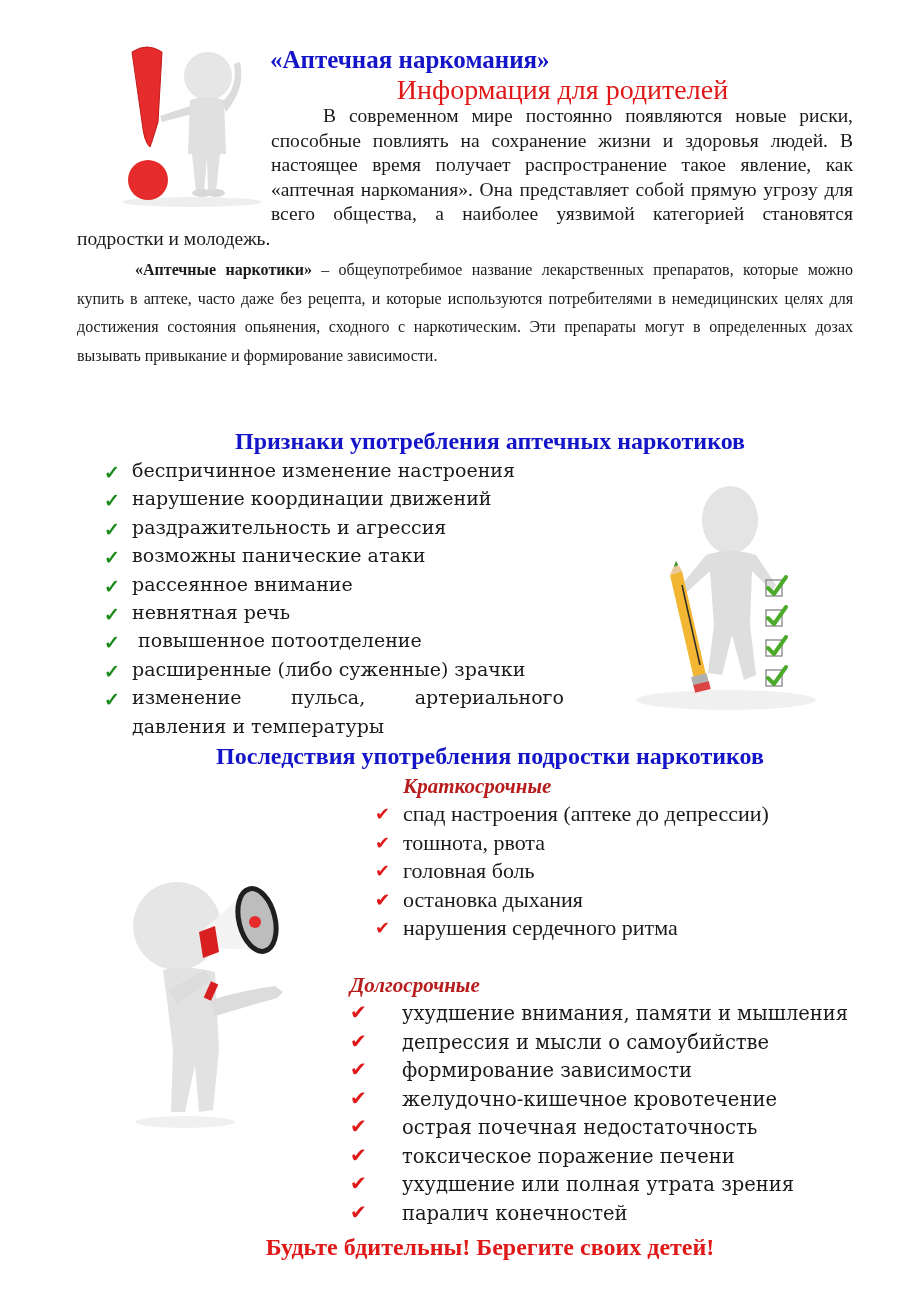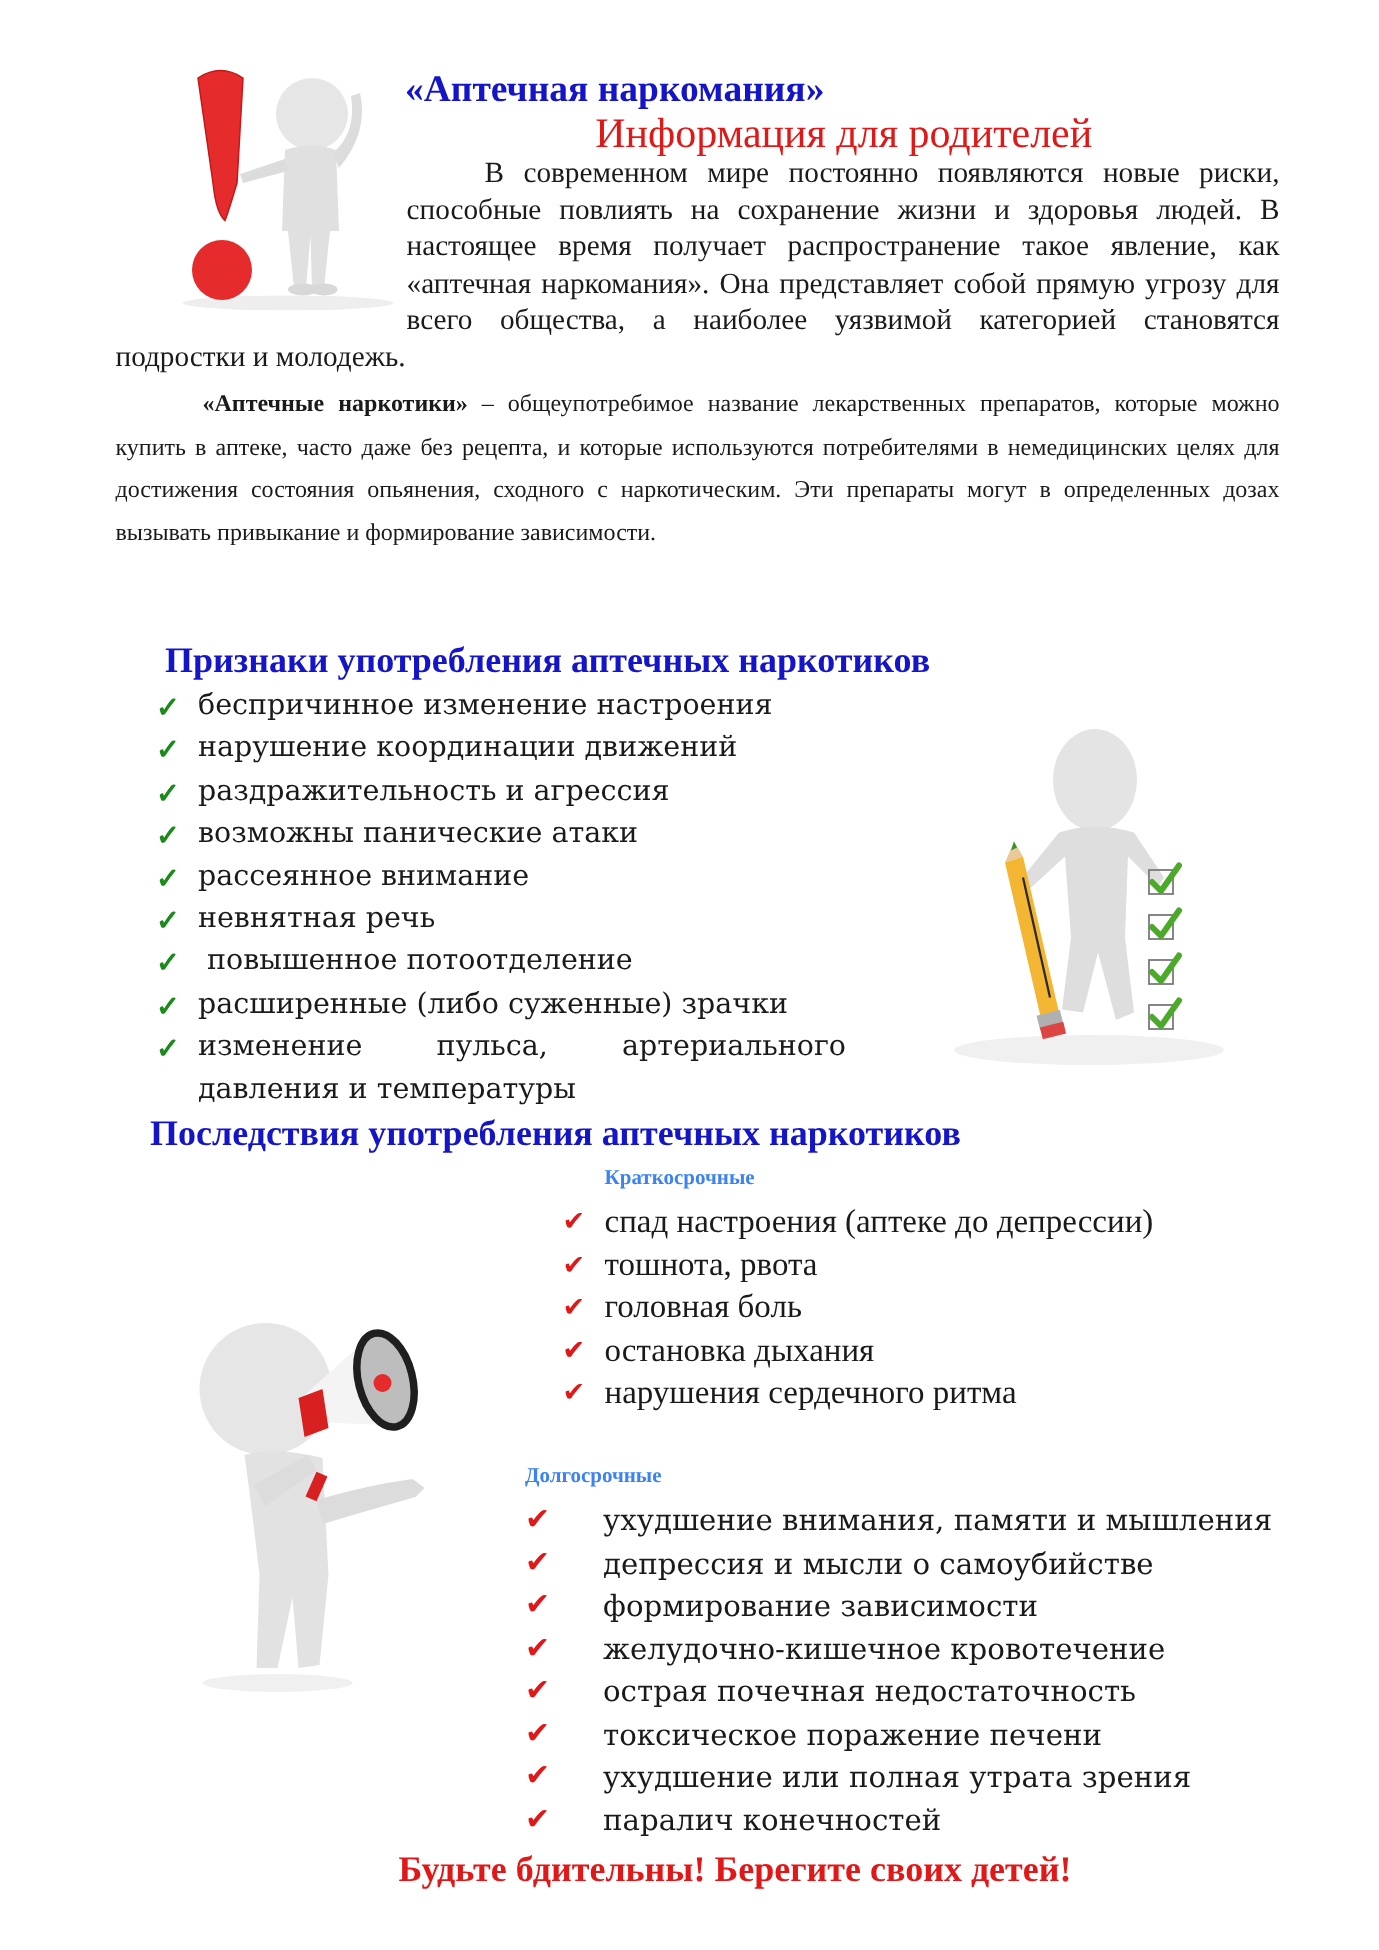--- a/index.html
+++ b/index.html
@@ -13,31 +13,31 @@
               font-size: 28px; color: #e01818; line-height: 26px; }
 
   .intro { left: 77px; top: 104px; width: 776px; font-size: 19.5px; line-height: 24.6px; text-align: justify; }
   .intro .float-space { float: left; width: 194px; height: 122px; }
   .intro p { margin: 0; text-indent: 52px; }
 
   .def { left: 77px; top: 256px; width: 776px; font-size: 16px; line-height: 28.5px; text-align: justify; }
   .def p { margin: 0; text-indent: 58px; }
   .def b { font-weight: bold; }
 
-  .h-blue { font-weight: bold; color: #1414c8; font-size: 24px; text-align: left; line-height: 30px; }
+  .h-blue { font-weight: bold; color: #1414c8; font-size: 24px; text-align: center; line-height: 30px; }
   .signs-title { left: 110px; width: 760px; top: 426px; }
   .cons-title { left: 100px; width: 780px; top: 741px; }
 
   .sign-list { left: 104px; top: 456px; width: 460px; margin: 0; padding: 0; list-style: none;
                font-family: "DejaVu Serif", serif; font-size: 19px; line-height: 28.4px; }
   .sign-list li { position: relative; padding-left: 28px; }
   .sign-list li.justify { text-align: justify; text-align-last: justify; }
   .chk-green { position: absolute; left: 0; top: 2px; color: #1a8a1a; font-size: 19px; font-weight: bold; }
 
-  .sub-green { color: #3b82f6; font-weight: bold; font-size: 14px; line-height: 26px; }
+  .sub-green { color: #b91c1c; font-weight: bold; font-size: 21px; line-height: 26px; font-style: italic; }
   .short-title { left: 403px; top: 773px; }
   .long-title { left: 350px; top: 972px; }
 
   .short-list { left: 375px; top: 800px; margin: 0; padding: 0; list-style: none;
                 font-size: 22px; line-height: 28.5px; }
   .short-list li { position: relative; padding-left: 28px; white-space: nowrap; }
   .chk-red { position: absolute; left: 0; top: 0; color: #e01818; font-size: 18px; }
 
   .long-list { left: 350px; top: 1000px; margin: 0; padding: 0; list-style: none;
                font-family: "DejaVu Serif", serif; font-size: 19.5px; line-height: 28.5px; }
@@ -114,21 +114,21 @@
     </g>
     <g fill="none" stroke="#4caa2a" stroke-width="4" stroke-linecap="round" stroke-linejoin="round">
       <polyline points="142,113 148,119 160,102"></polyline>
       <polyline points="142,143 148,149 160,132"></polyline>
       <polyline points="142,173 148,179 160,162"></polyline>
       <polyline points="142,203 148,209 160,192"></polyline>
     </g>
   </svg>
 </div>
 
-<div class="abs h-blue cons-title">Последствия употребления аптечных наркотиков</div>
+<div class="abs h-blue cons-title">Последствия употребления подростки наркотиков</div>
 
 <div class="abs sub-green short-title">Краткосрочные</div>
 
 <ul class="abs short-list">
   <li><span class="chk-red">✔</span><span>спад настроения (аптеке до депрессии)</span></li>
   <li><span class="chk-red">✔</span><span>тошнота, рвота</span></li>
   <li><span class="chk-red">✔</span><span>головная боль</span></li>
   <li><span class="chk-red">✔</span></li>
   <li><span class="chk-red">✔</span><span>остановка дыхания</span></li>
   <li><span class="chk-red">✔</span><span>нарушения сердечного ритма</span></li>

